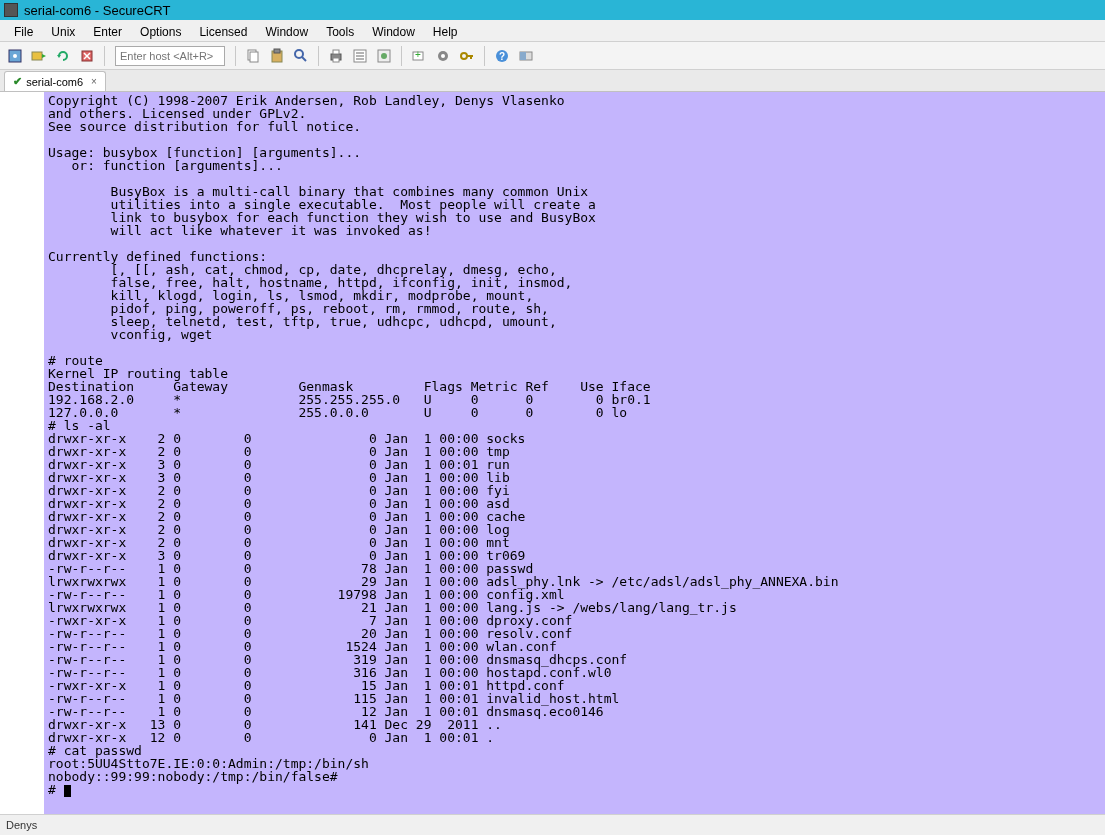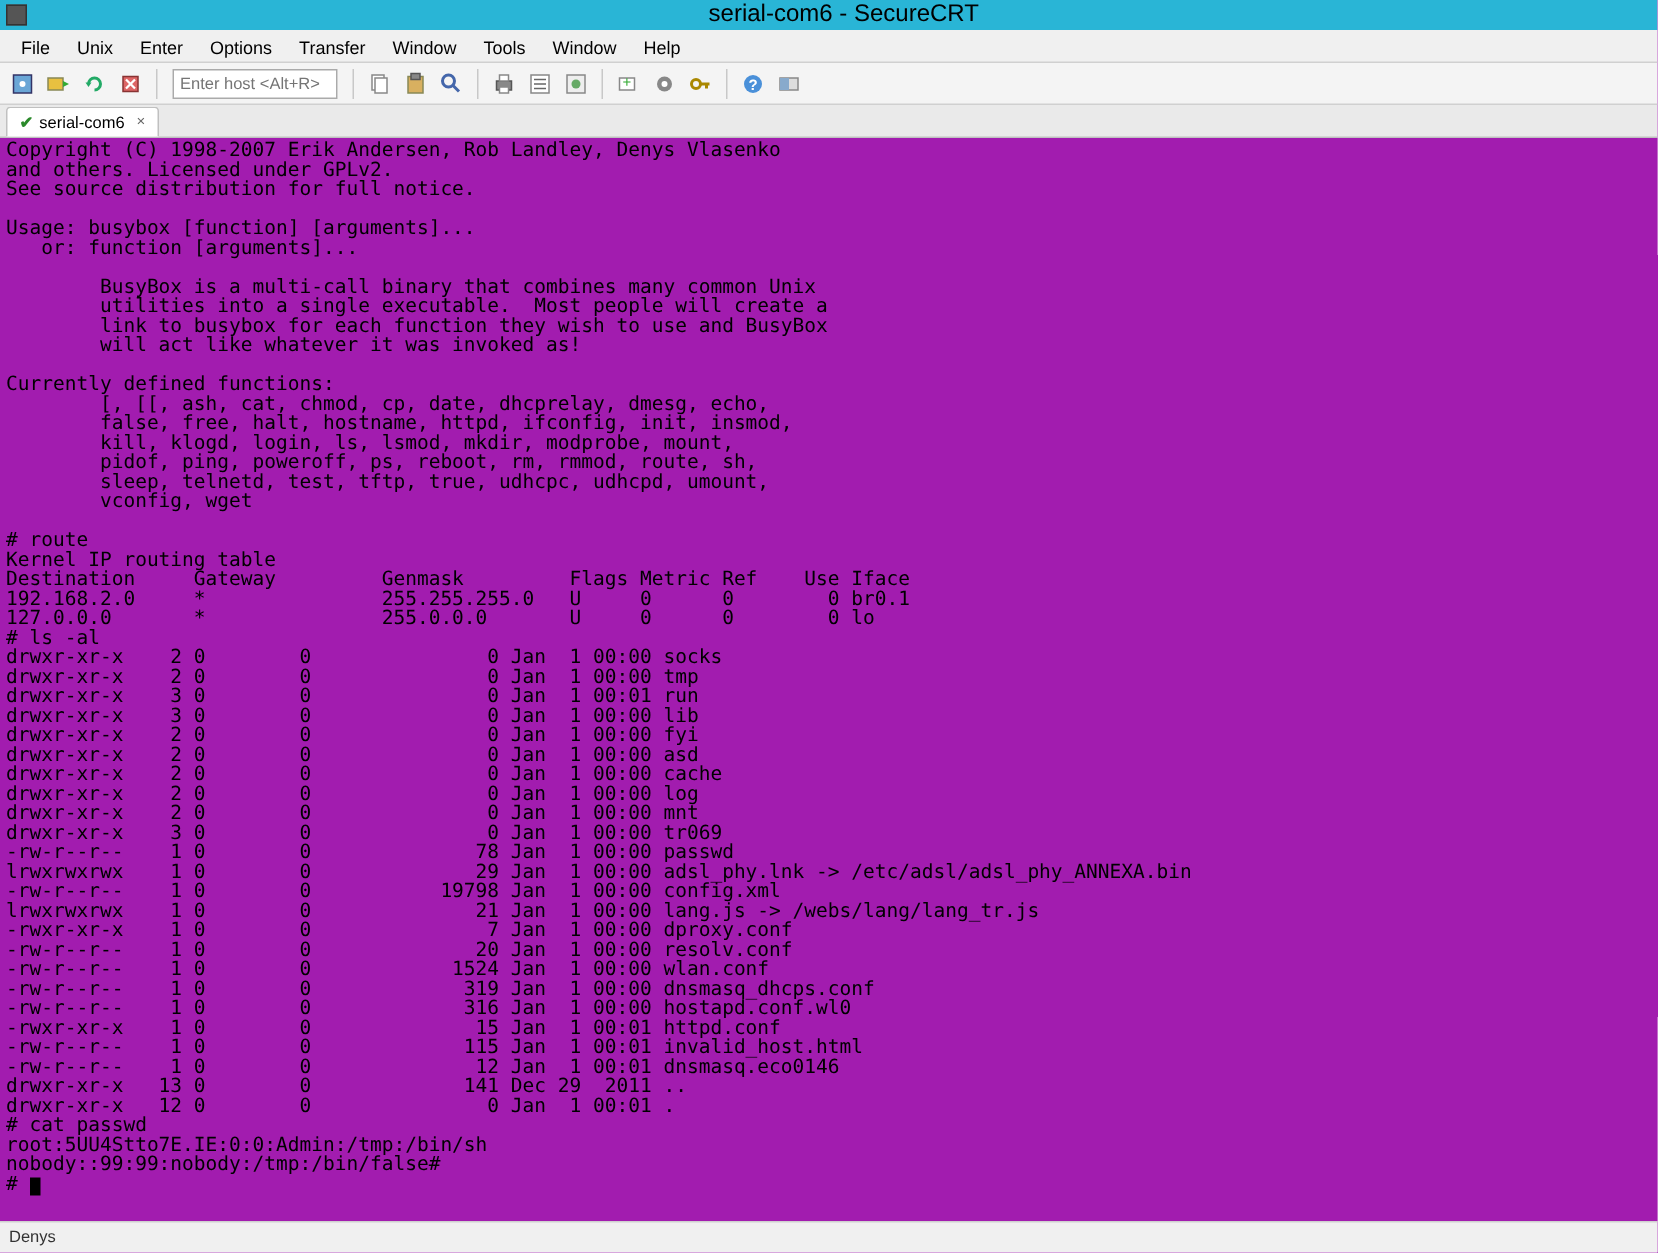--- a/index.html
+++ b/index.html
@@ -1,48 +1,48 @@
 <!DOCTYPE html>
 <html><head>
 <meta charset="utf-8">
 <style>
   * { box-sizing: border-box; margin: 0; padding: 0; }
   body { font-family: Tahoma, Arial, sans-serif; font-size: 12px; background: #fff; width: 1105px; height: 835px; overflow: hidden; display: flex; flex-direction: column; }
   .titlebar { background: #29b5d6; height: 20px; display: flex; align-items: center; padding: 0 4px; color: #000; }
   .titlebar .app-icon { width: 14px; height: 14px; background: #555; border: 1px solid #333; margin-right: 6px; }
-  .titlebar .title { flex: 1; text-align: center; font-size: 16px; }
+  .titlebar .title { flex: 1; font-size: 13px; }
   .menubar { background: #f0f0f0; height: 22px; display: flex; align-items: flex-end; padding: 0 6px; border-bottom: 1px solid #d0d0d0; gap: 2px; }
   .menubar .menu-item { padding: 2px 8px; cursor: default; }
   .toolbar { background: #f4f4f4; height: 28px; display: flex; align-items: center; padding: 0 4px; border-bottom: 1px solid #d0d0d0; gap: 2px; }
   .tool-btn { width: 22px; height: 22px; display: flex; align-items: center; justify-content: center; border: 1px solid transparent; cursor: default; }
   .host-input { width: 110px; height: 20px; border: 1px solid #aaa; padding: 0 4px; font-size: 11px; color: #888; margin: 16px 4px; }
   .tool-sep { width: 1px; height: 20px; background: #c8c8c8; margin: 0 4px; }
   .tabbar { background: #eaeaea; height: 22px; display: flex; align-items: flex-end; padding: 0 4px; border-bottom: 1px solid #c0c0c0; }
   .tab { background: #fff; border: 1px solid #c0c0c0; border-bottom: none; border-radius: 3px 3px 0 0; padding: 2px 8px; display: flex; align-items: center; gap: 4px; font-size: 11px; height: 20px; }
   .tab .check { color: #2a8a2a; font-weight: bold; font-size: 11px; }
   .tab .close { color: #666; font-size: 10px; cursor: default; margin-left: 4px; }
-  .terminal { flex: 1; background: #a21caf; color: #000; font-family: "Lucida Console", Consolas, monospace; font-size: 13px; line-height: 13px; padding: 2px 4px; white-space: pre; overflow: hidden; }
+  .terminal { flex: 1; background: #c4b5fd; color: #000; font-family: "Lucida Console", Consolas, monospace; font-size: 13px; line-height: 13px; padding: 2px 4px; white-space: pre; overflow: hidden; margin-left: 44px; }
   .cursor { display: inline-block; width: 7px; height: 12px; background: #000; vertical-align: text-bottom; }
   .statusbar { background: #f0f0f0; height: 21px; border-top: 1px solid #d0d0d0; display: flex; align-items: center; padding: 0 6px; font-size: 11px; color: #333; }
   svg { display: block; }
 </style>
 </head>
 <body>
 
 <div class="titlebar">
   <div class="app-icon"></div>
   <div class="title">serial-com6 - SecureCRT</div>
 </div>
 
 <div class="menubar">
   <div class="menu-item">File</div>
   <div class="menu-item">Unix</div>
   <div class="menu-item">Enter</div>
   <div class="menu-item">Options</div>
-  <div class="menu-item">Transfer</div>
+  <div class="menu-item">Licensed</div>
   <div class="menu-item">Window</div>
   <div class="menu-item">Tools</div>
   <div class="menu-item">Window</div>
   <div class="menu-item">Help</div>
 </div>
 
 <div class="toolbar">
   <div class="tool-btn">
       <svg width="16" height="16">
         <rect x="2" y="2" width="12" height="12" fill="#6aa6d6" stroke="#336" stroke-width="1"></rect>

